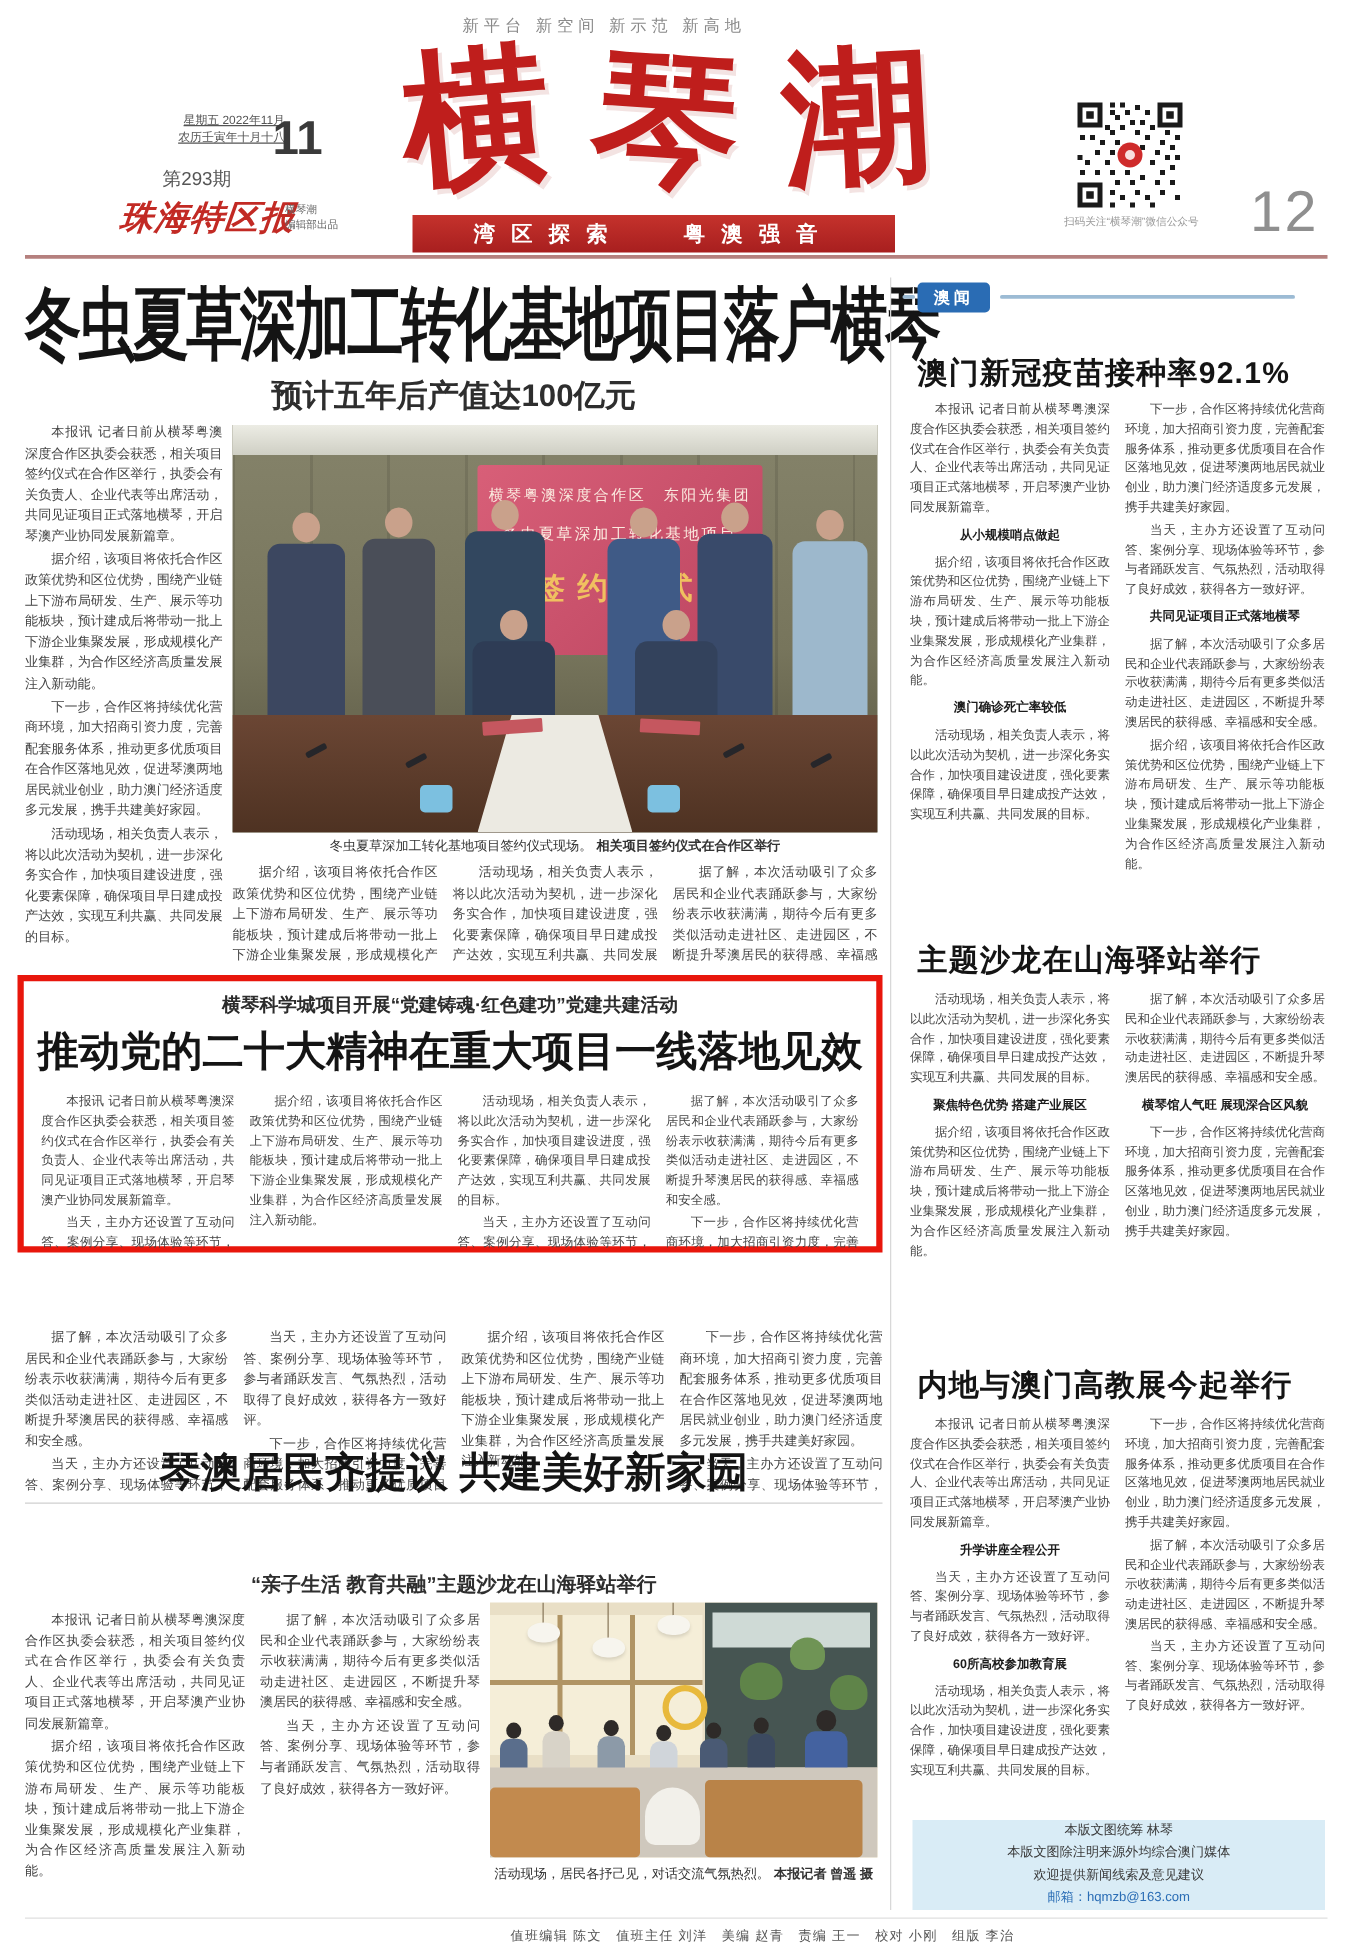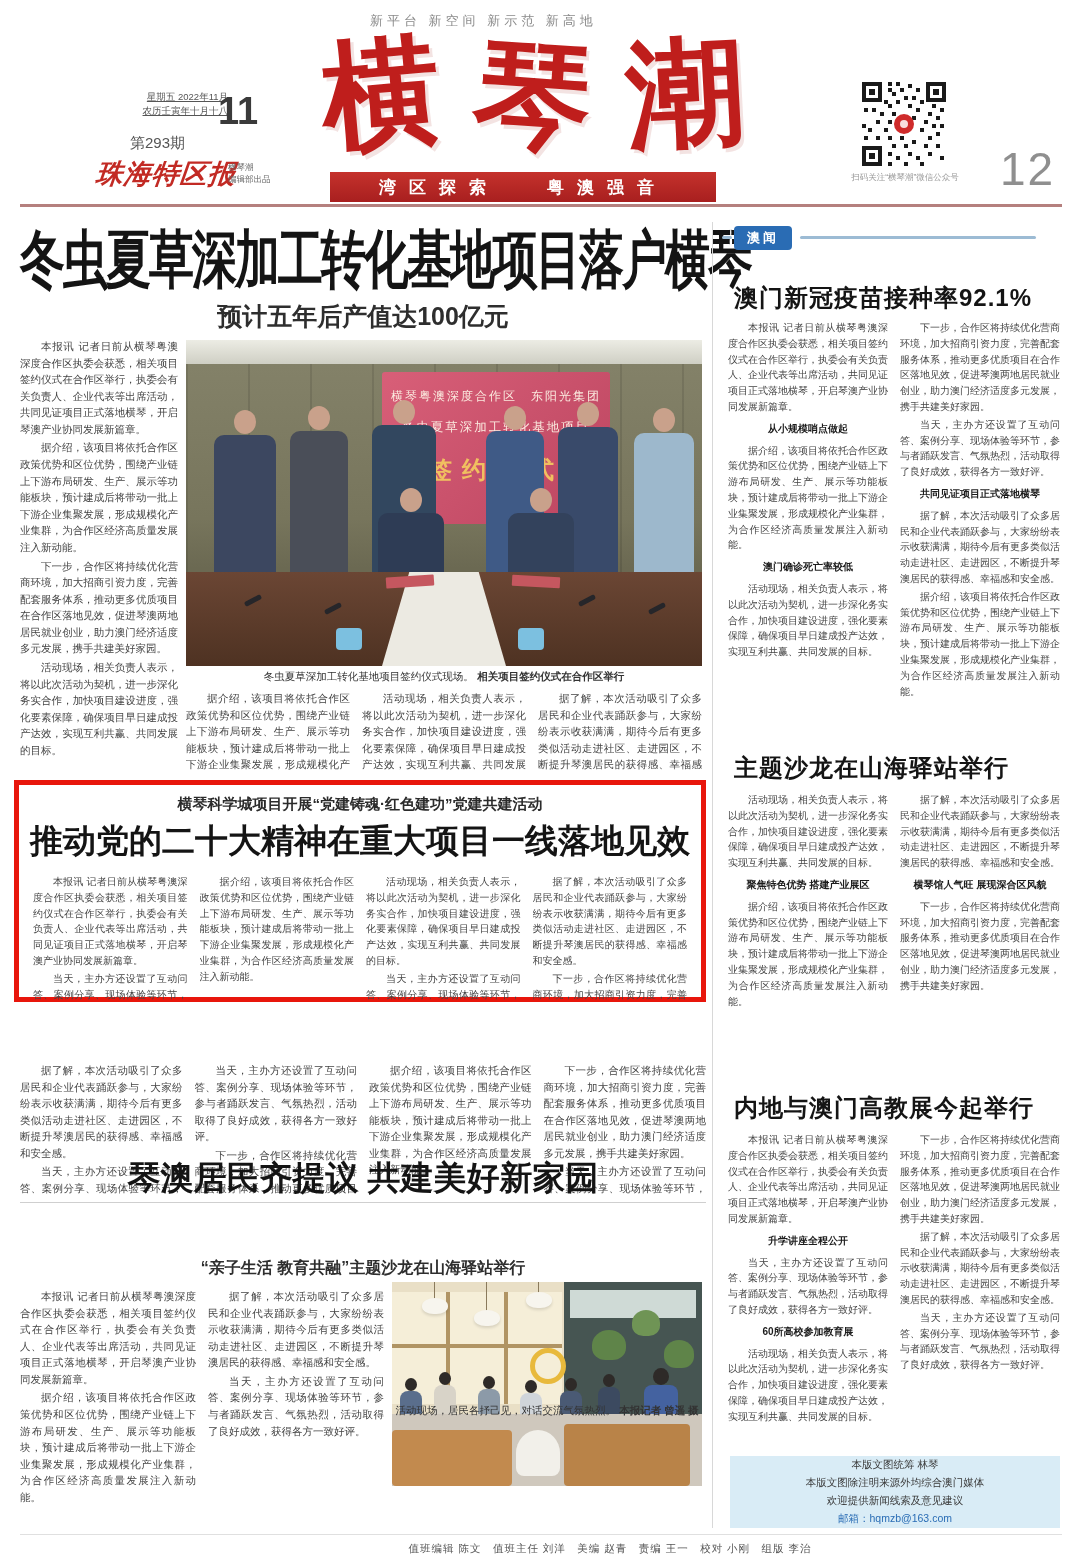--- a/index.html
+++ b/index.html
@@ -323,21 +323,21 @@
     <div class="p2person" style="left:252px;top:86px;">
         <div class="h2d" style="width:16px;height:17px;"></div>
         <div class="b2d" style="width:34px;height:58px;background:#4462a0;"></div>
       </div>
 
     <div class="abs" style="left:0;top:132px;width:310px;height:72px;background:#cfc8bd;"></div>
     <div class="abs tbl" style="left:0;top:148px;width:120px;height:56px;"></div>
     <div class="abs" style="left:124px;top:148px;width:44px;height:46px;background:#f2f0ea;border-radius:50% 50% 8px 8px;"></div>
     <div class="abs tbl" style="left:172px;top:142px;width:126px;height:62px;background:#b98348;"></div>
   </div>
-  <div class="abs caption" style="left:392px;top:1404px;width:310px;">
+  <div class="abs caption" style="left:392px;top:1492px;width:310px;">
     <span>活动现场，居民各抒己见，对话交流气氛热烈。</span>
     <b>本报记者 曾遥 摄</b>
   </div>
 
   <div class="abs vline" style="left:712px;top:222px;height:1306px;"></div>
 
   <div class="abs bluerule" style="left:722px;top:236px;width:10px;"></div>
   <div class="abs badge" style="left:734px;top:226px;">澳闻</div>
   <div class="abs bluerule" style="left:800px;top:236px;width:236px;"></div>
 

